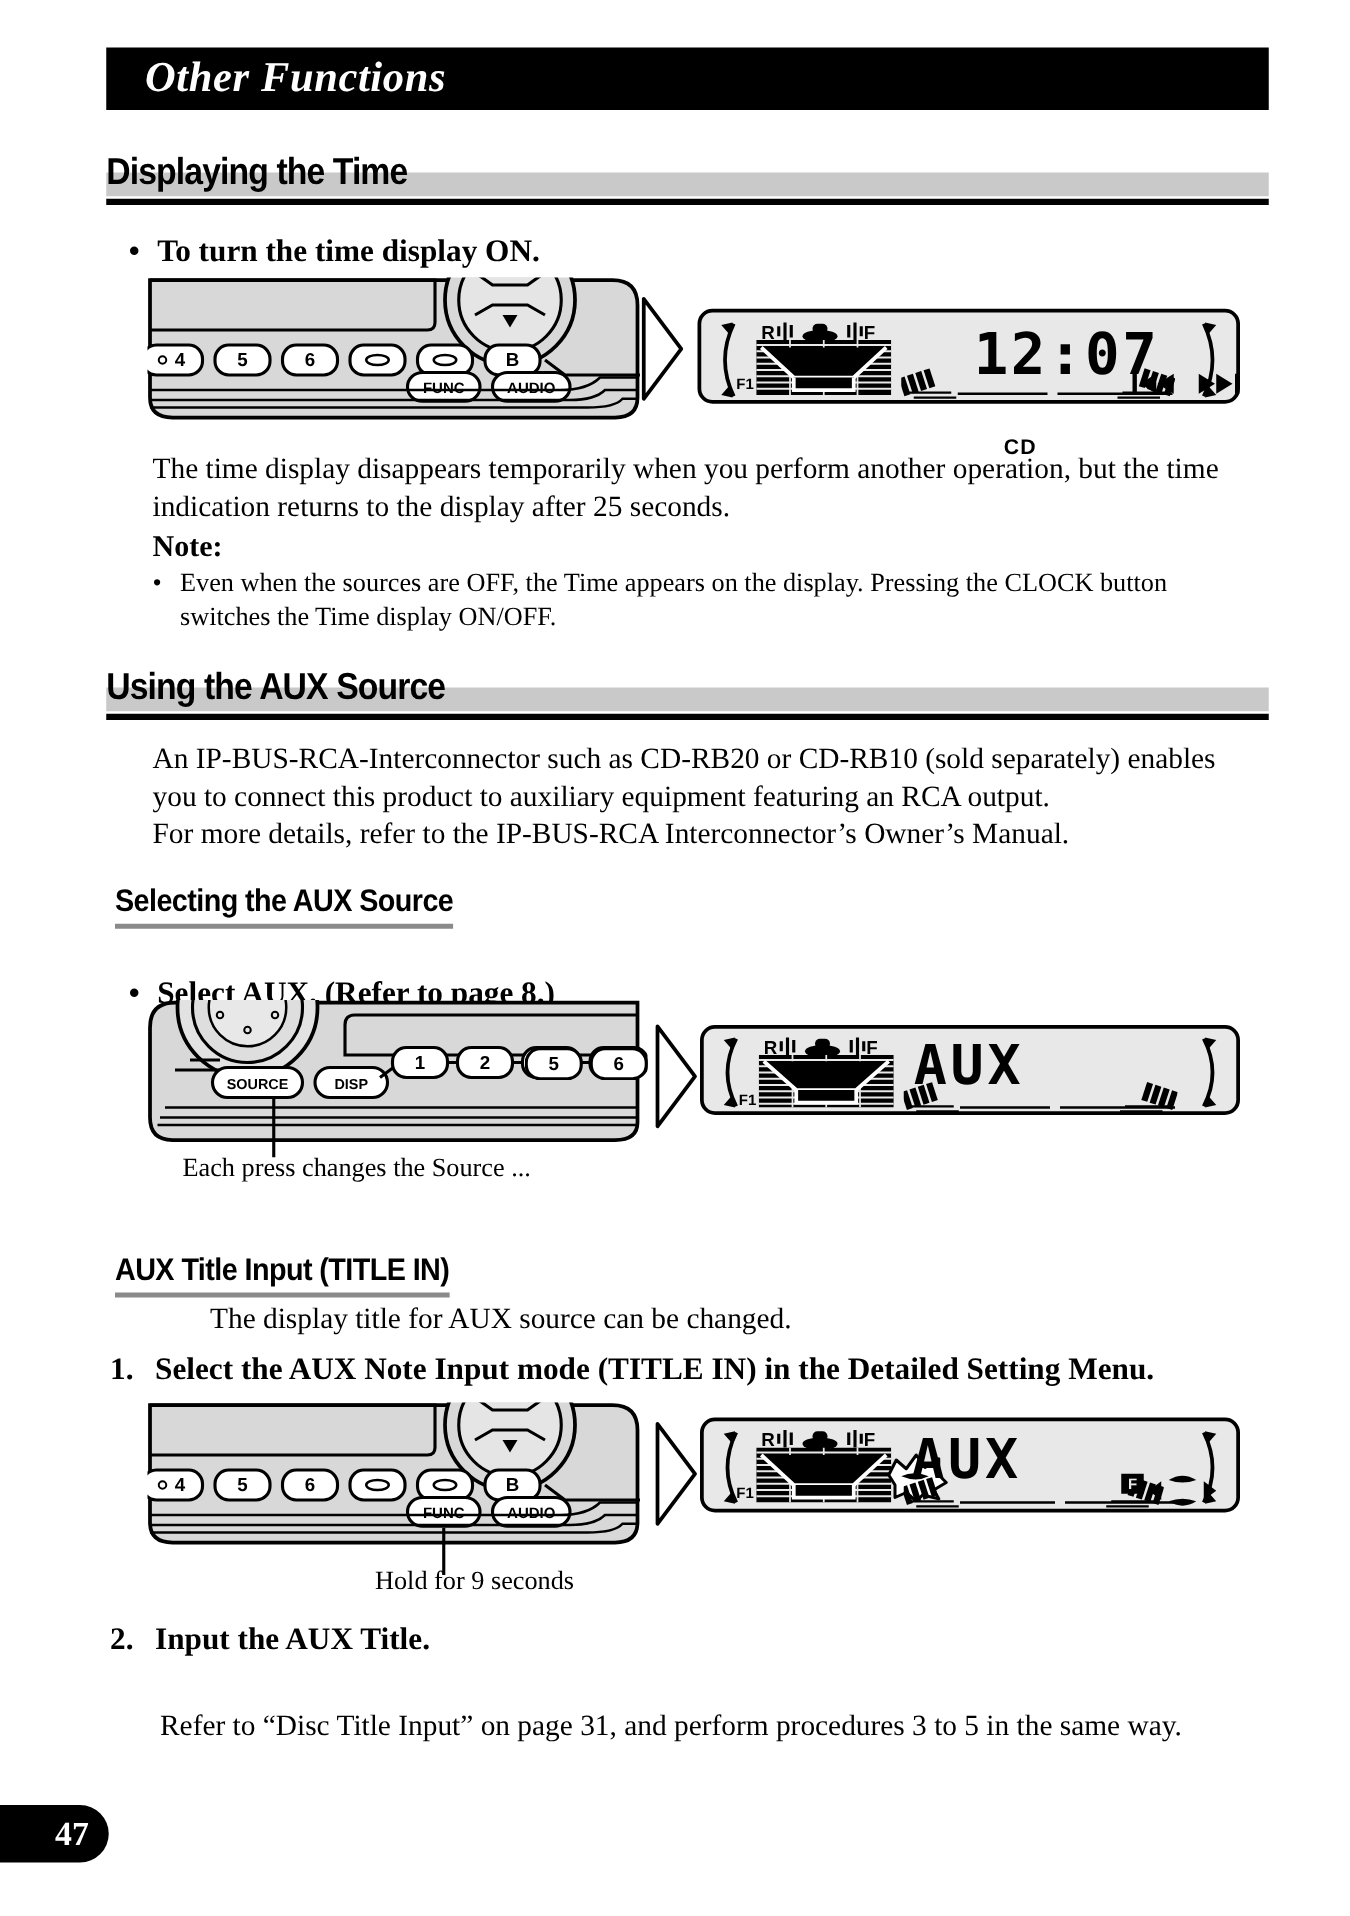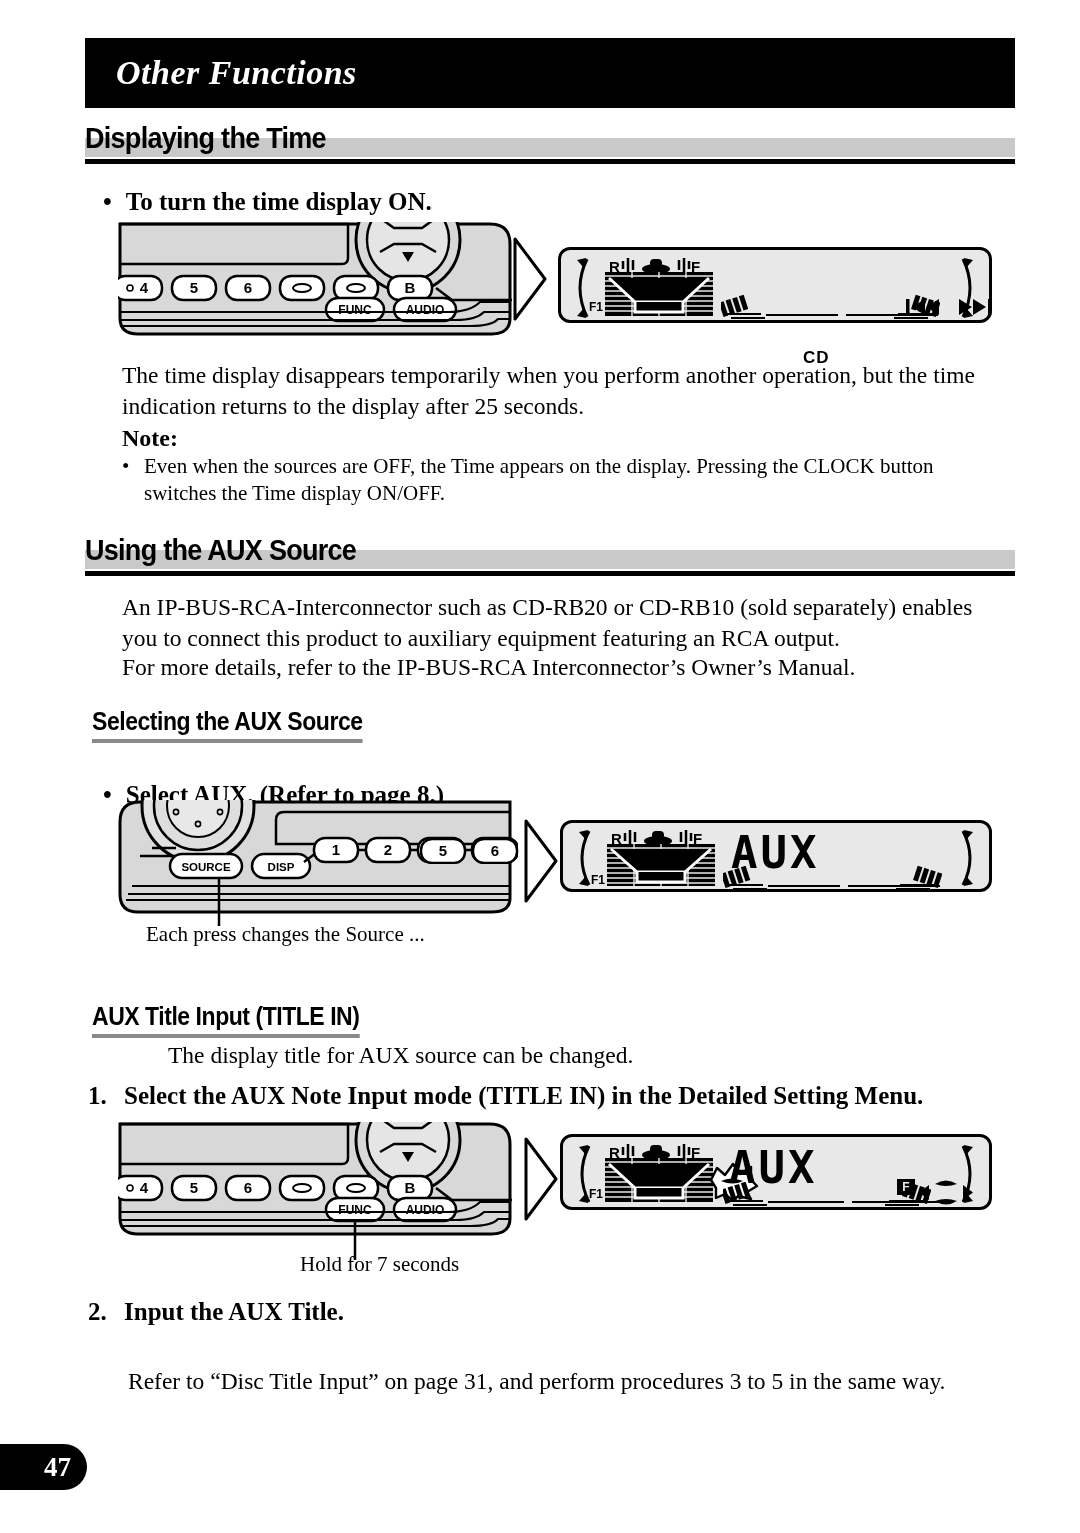--- a/index.html
+++ b/index.html
@@ -16,21 +16,21 @@
     color: #000;
     overflow: hidden;
   }
 
   
   .chapter-banner {
     position: absolute;
     left: 85px;
     top: 38px;
     width: 930px;
-    height: 70px;
+    height: 50px;
     background: #000000;
     display: flex;
     align-items: center;
   }
   .chapter-banner-title {
     color: #ffffff;
     font-family: "Liberation Serif", serif;
     font-style: italic;
     font-weight: bold;
     font-size: 34px;
@@ -361,20 +361,21 @@
     <svg style="position:absolute; left:323px; top:44px;" width="56" height="26" viewBox="0 0 56 26">
       <g transform="rotate(18 34 13)">
         <rect x="28" y="2" width="5" height="15" fill="#000"></rect>
         <rect x="35" y="2" width="5" height="15" fill="#000"></rect>
         <rect x="42" y="2" width="5" height="15" fill="#000"></rect>
         <rect x="49" y="2" width="5" height="15" fill="#000"></rect>
       </g>
       <path d="M14 20 L48 20 M10 24 L44 24" stroke="#000" stroke-width="1.8"></path>
     </svg>
 
+    <div class="lcd-main-text" style="left:218px; top:6px; font-size:46px; letter-spacing:2px;">12:07</div>
 
     <div class="lcd-sub" style="left:242px; top:50px; font-size:17px;margin-top:48px;">CD</div>
 
     <svg style="position:absolute; left:344px; top:46px;" width="44" height="22" viewBox="0 0 44 22">
       <rect x="1" y="3" width="3.5" height="16" fill="#000"></rect>
       <polygon points="20,3 20,19 7,11" fill="#000"></polygon>
       <polygon points="34,3 34,19 21,11" fill="#000"></polygon>
     </svg>
 
     <svg style="position:absolute; left:396px; top:46px;" width="44" height="22" viewBox="0 0 44 22">
@@ -717,21 +718,21 @@
 
     <svg style="position:absolute; left:352px; top:38px;" width="62" height="34" viewBox="0 0 62 34">
       <path d="M20 9 Q31 2 42 9 Q31 13 20 9 Z" fill="#000"></path>
       <path d="M20 26 Q31 33 42 26 Q31 22 20 26 Z" fill="#000"></path>
       <polygon points="14,10 14,25 4,17.5" fill="#000"></polygon>
       <polygon points="48,10 48,25 58,17.5" fill="#000"></polygon>
     </svg>
   </div>
 </div>
 
-<div class="caption" style="left:300px; top:1252px;">Hold for 7 seconds</div>
+<div class="caption" style="left:300px; top:1252px;">Hold for 9 seconds</div>
 
 <div class="step" style="left:88px; top:1298px;">
   <span class="num">2.</span><span>Input the AUX Title.</span>
 </div>
 
 <div class="para" style="left:128px; top:1334px; width:880px;margin-top:32px;">Refer to “Disc Title Input” on page 31, and perform procedures 3 to 5 in the same way.</div>
 
 <div class="page-tab">
   <span>47</span>
 </div>

